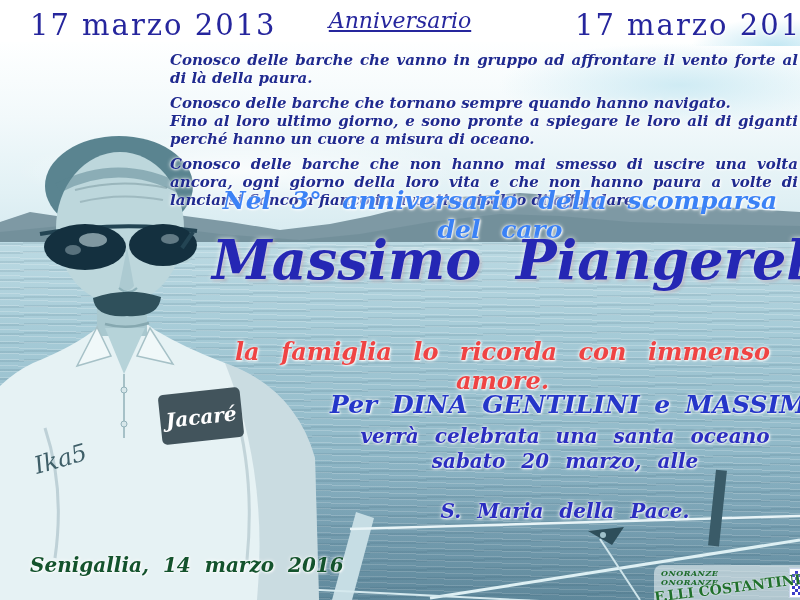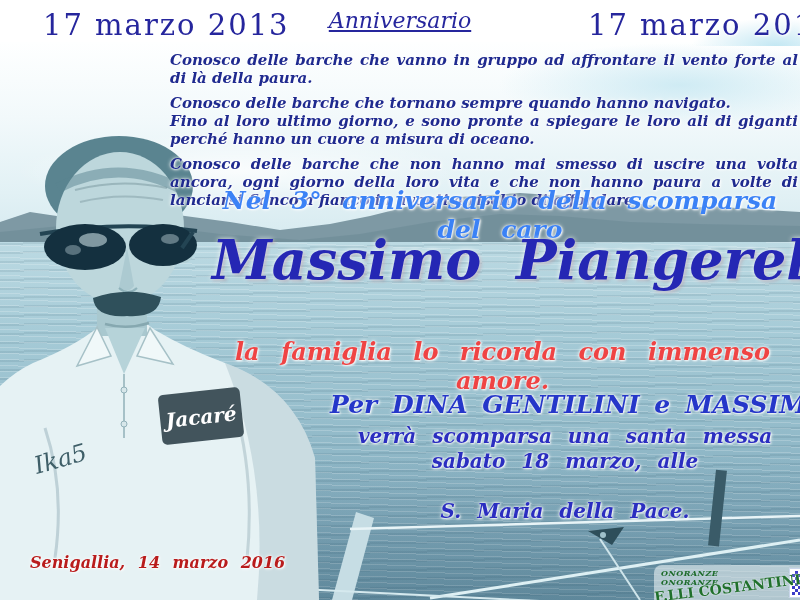--- a/index.html
+++ b/index.html
@@ -24,21 +24,21 @@
       repeating-linear-gradient(2deg, rgba(255,255,255,.20) 0 1px, rgba(255,255,255,0) 1px 6px),
       repeating-linear-gradient(-1deg, rgba(30,70,90,.10) 0 2px, rgba(30,70,90,0) 2px 9px),
       linear-gradient(180deg,#bcdae3 0%,#a6cbd7 25%,#92bac9 55%,#80a9bb 80%,#6f9aad 100%);}
   .sea::after{content:"";position:absolute;inset:0;
     background:linear-gradient(180deg, rgba(0,0,0,0) 60%, rgba(35,70,90,.22) 100%);}
   .rigging, .man{position:absolute;left:0;top:0;}
 
   
   .txt{position:absolute;color:#26269d;}
   .glow{text-shadow:0 0 4px rgba(255,255,255,.95), 0 0 2px rgba(255,255,255,.9), 1px 1px 2px rgba(255,255,255,.8);}
-  .date{top:8px;font-size:29px;letter-spacing:2px;white-space:nowrap;margin-left:13px;}
+  .date{top:8px;font-size:29px;letter-spacing:2px;white-space:nowrap;}
   .date-left{left:30px;}
   .date-right{left:575px;}
   .annv{top:8px;left:0;width:800px;text-align:center;font-size:22px;font-style:italic;}
   .annv span{text-decoration:underline;}
 
   .poem{left:170px;top:44px;width:628px;font-size:15px;font-weight:bold;font-style:italic;
         line-height:18px;color:#1f2a8f;text-align:justify;}
   .poem p{margin:7px 0 7px 0;}
   .poem p:last-child{margin:0;}
 
@@ -47,22 +47,22 @@
   .bigname{left:212px;top:228px;width:588px;text-align:center;white-space:nowrap;
     font-size:54px;font-weight:bold;font-style:italic;word-spacing:16px;color:#2527b4;
     text-shadow:0 0 5px rgba(255,255,255,.85), 2px 2px 3px rgba(120,40,60,.25);}
   .dedication{left:205px;top:337px;width:595px;text-align:center;
     font-size:24px;font-weight:bold;font-style:italic;word-spacing:13px;color:#ef4444;}
   .massfor{left:330px;top:390px;width:470px;text-align:center;white-space:nowrap;
     font-size:25px;font-weight:bold;font-style:italic;word-spacing:6px;color:#2537c9;}
   .massline{left:330px;width:470px;text-align:center;white-space:nowrap;
     font-size:20px;font-weight:bold;font-style:italic;word-spacing:9px;color:#2b2ec0;}
   .ml1{top:424px;} .ml2{top:449px;} .ml3{top:474px;} .ml4{top:499px;}
-  .placedate{left:30px;top:553px;font-size:16px;font-weight:bold;font-style:italic;
-    word-spacing:7px;color:#b91c1c;}
+  .placedate{left:30px;top:553px;font-size:20px;font-weight:bold;font-style:italic;
+    word-spacing:7px;color:#14532d;}
 
   
   .fh{position:absolute;left:654px;top:565px;width:169px;height:56px;
       background:rgba(246,251,251,.55);border-radius:8px;font-family:"DejaVu Serif",serif;}
   .fh-type{position:absolute;left:7px;top:4px;font-size:8px;font-weight:bold;font-style:italic;
       color:#1c6b2a;line-height:9px;letter-spacing:.5px;}
   .fh-name{position:absolute;left:0px;top:17px;width:114px;text-align:center;
       font-size:14px;font-weight:bold;color:#20702c;transform:rotate(-7deg);
       white-space:nowrap;text-shadow:0 0 2px rgba(255,255,255,.9);}
   .fh-city{position:absolute;left:30px;top:38px;font-size:12px;letter-spacing:2px;color:#2a7a35;}
@@ -161,22 +161,22 @@
     <p><span>Conosco delle barche che tornano sempre quando hanno navigato.</span><br>
       <span>Fino al loro ultimo giorno, e sono pronte a spiegare le loro ali di giganti perché hanno un cuore a misura di oceano.</span>
     </p>
     <p>Conosco delle barche che non hanno mai smesso di uscire una volta ancora, ogni giorno della loro vita e che non hanno paura a volte di lanciarsi fianco a fianco in avanti a rischio di affondare.</p>
   </div>
 
   <div class="txt occasion glow">Nel 3° anniversario della scomparsa del caro</div>
   <div class="txt bigname">Massimo Piangerelli</div>
   <div class="txt dedication glow">la famiglia lo ricorda con immenso amore.</div>
   <div class="txt massfor glow">Per DINA GENTILINI e MASSIMO</div>
-  <div class="txt massline ml1 glow">verrà scomparsa una santa messa</div>
-  <div class="txt massline ml2 glow">sabato 18 marzo, alle</div>
+  <div class="txt massline ml1 glow">verrà celebrata una santa oceano</div>
+  <div class="txt massline ml2 glow">sabato 20 marzo, alle</div>
   <div class="txt massline ml4 glow">S. Maria della Pace.</div>
 
   <div class="txt placedate glow">Senigallia, 14 marzo 2016</div>
 
   <div class="fh">
     <div class="fh-type">
       <div>ONORANZE</div>
       <div>ONORANZE</div>
     </div>
     <div class="qr">

